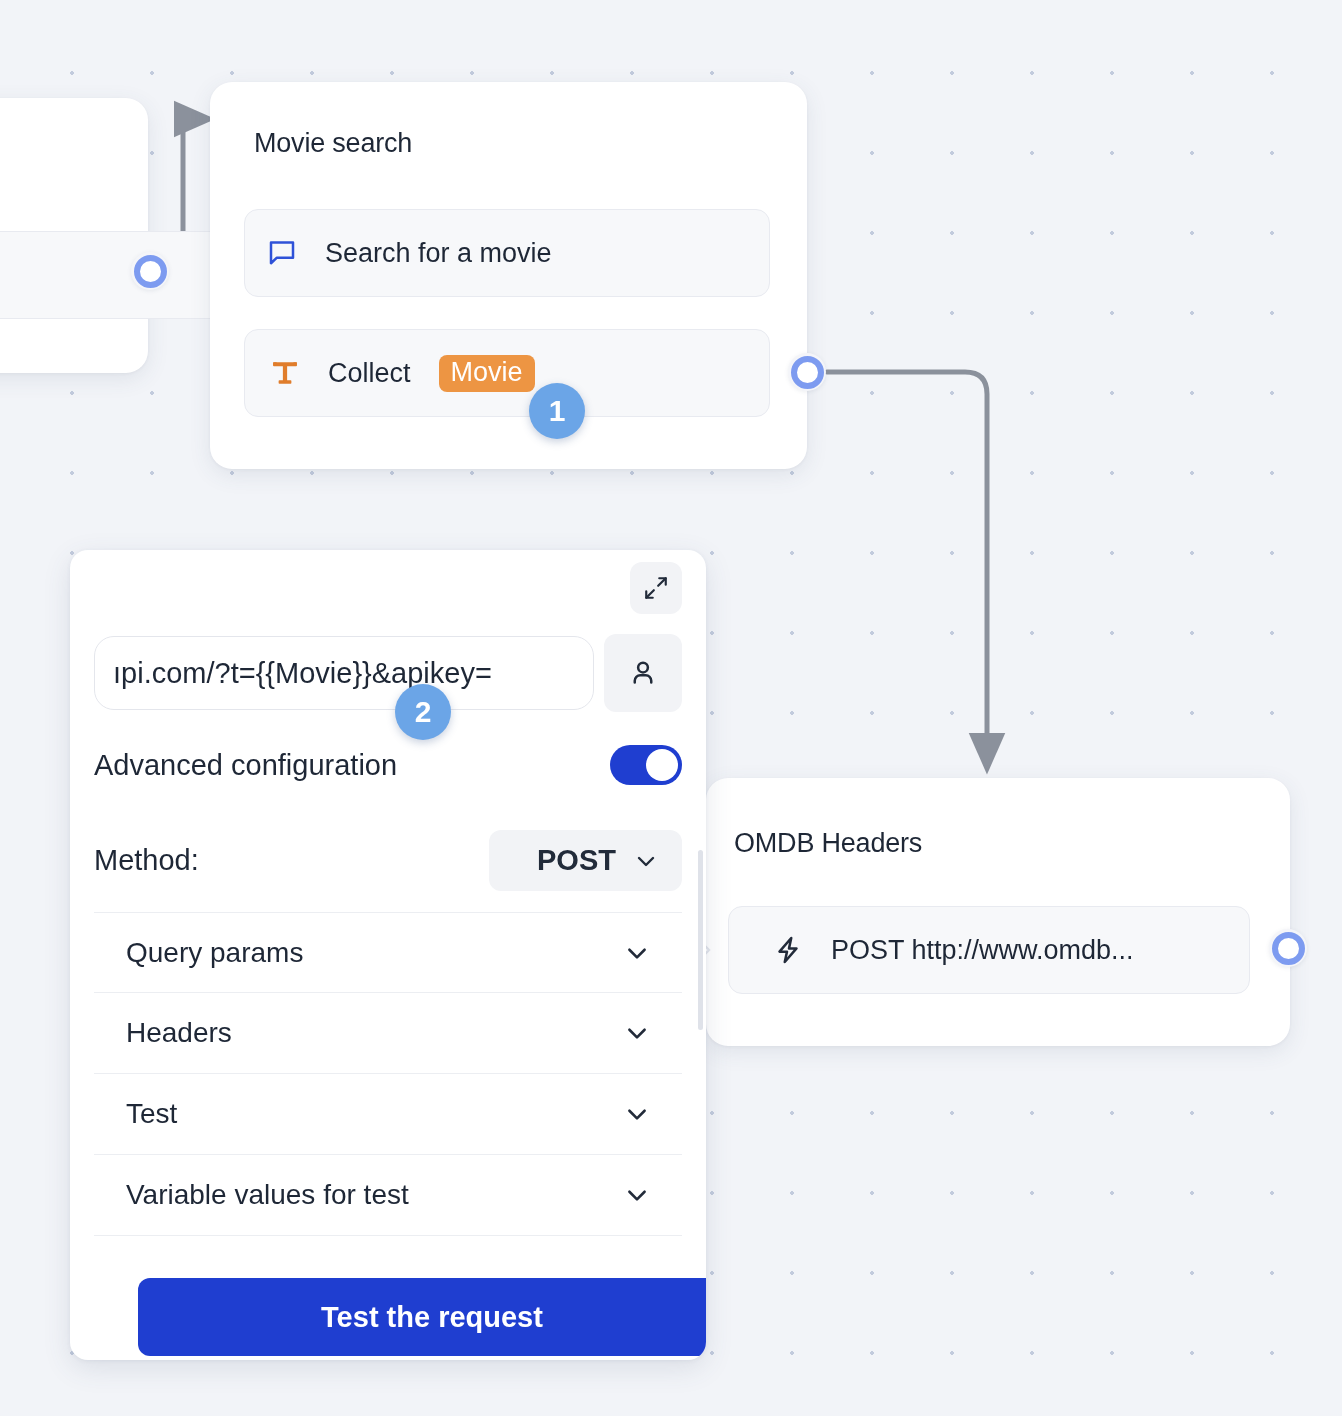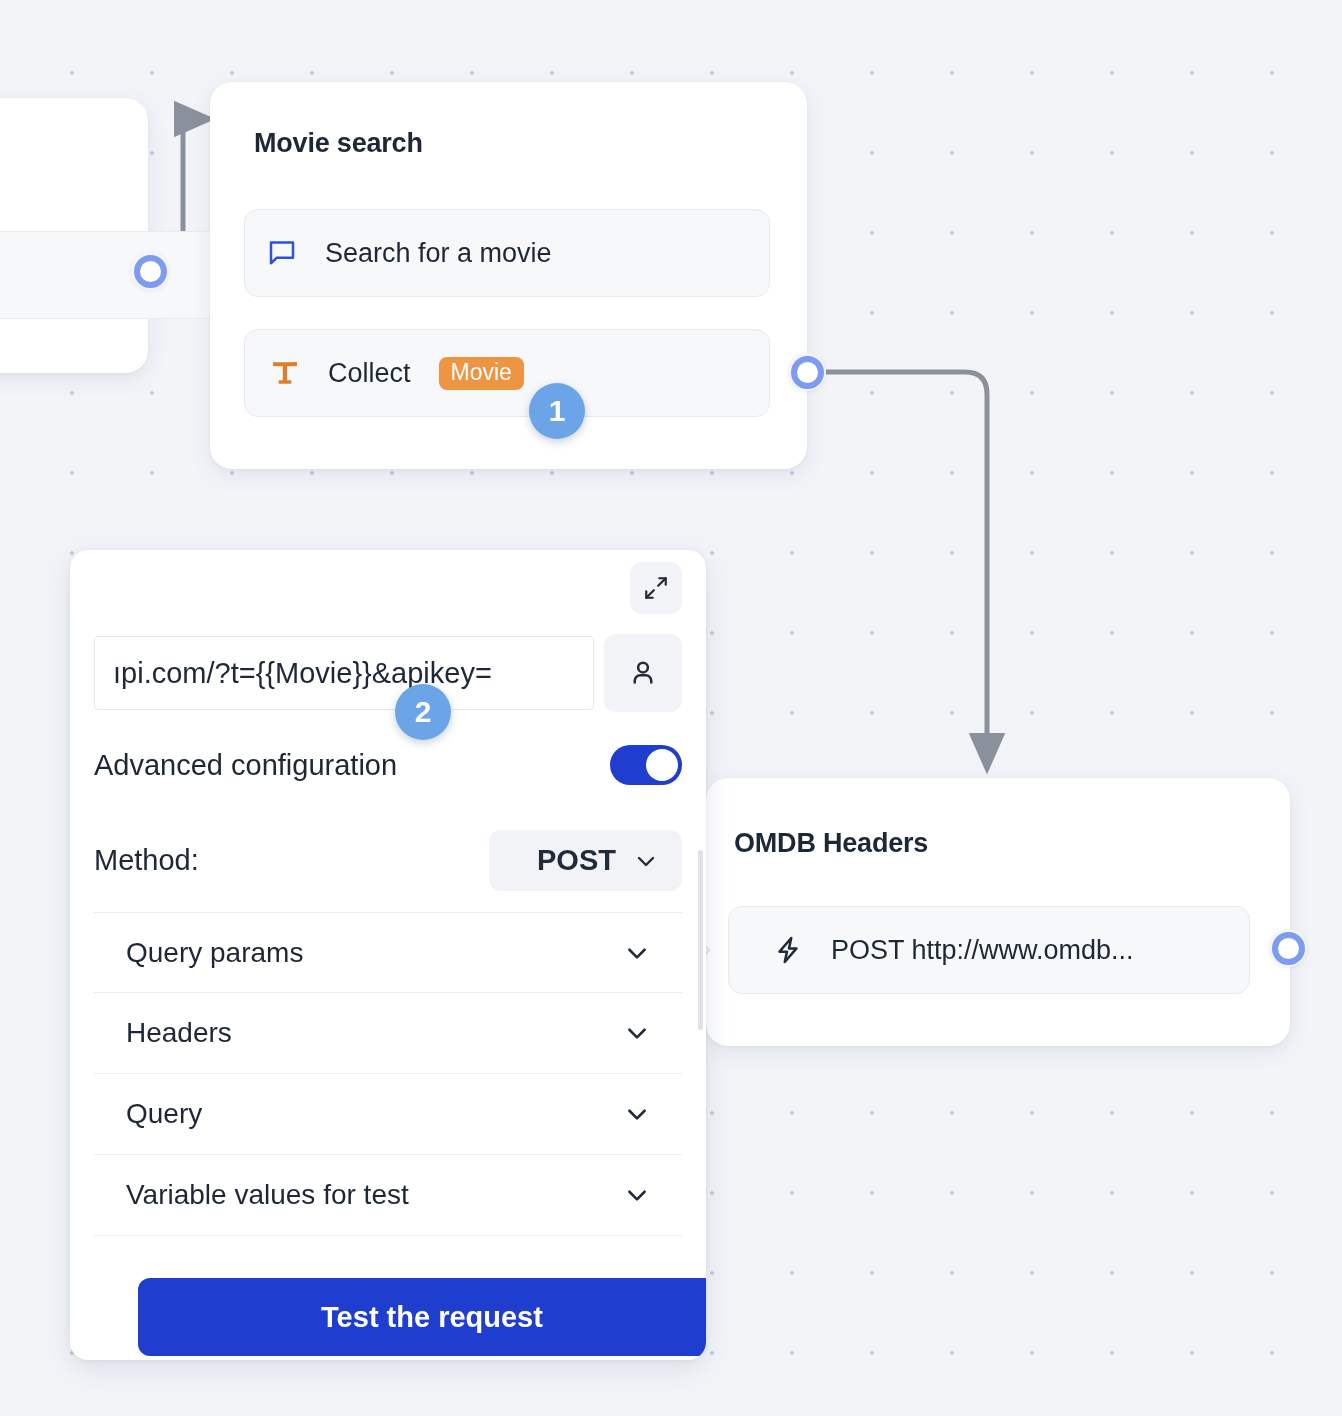--- a/index.html
+++ b/index.html
@@ -22,21 +22,21 @@
 
   
   .node {
     position: absolute;
     background: #ffffff;
     border-radius: 22px;
     box-shadow: 0 6px 22px rgba(60,75,110,0.10), 0 1px 3px rgba(60,75,110,0.06);
   }
   .node-title {
     font-size: 27px;
-    font-weight: 700;
+    font-weight: 400;
     color: #1e2736;
     letter-spacing: -0.2px;
   }
   .node-row {
     display: flex;
     align-items: center;
     gap: 28px;
     background: #f7f8fa;
     border: 1px solid #e8eaf0;
     border-radius: 14px;
@@ -76,21 +76,21 @@
     display: flex; align-items: center; justify-content: center;
     box-shadow: 0 3px 9px rgba(60,90,140,0.28);
   }
 
   
   .chip {
     background: #ed9543;
     color: #ffffff;
     border-radius: 8px;
     padding: 4px 12px 6px;
-    font-size: 23px;
+    font-size: 27px;
     line-height: 1;
   }
 
   
   #config-panel {
     position: absolute;
     left: 70px; top: 550px;
     width: 636px; height: 810px;
     background: #ffffff;
     border-radius: 18px;
@@ -101,21 +101,21 @@
     background: #f2f3f6;
     border: none;
     border-radius: 12px;
     display: flex; align-items: center; justify-content: center;
     cursor: pointer;
   }
   .url-input {
     width: 100%;
     height: 74px;
     border: 1px solid #e4e6ec;
-    border-radius: 4px;
+    border-radius: 20px;
     padding: 0 18px;
     font-family: "Liberation Sans", sans-serif;
     font-size: 29px;
     color: #1e2736;
     background: #ffffff;
     outline: none;
   }
   .adv-label { font-size: 29px; color: #1e2736; }
   .toggle {
     width: 72px; height: 40px;
@@ -294,21 +294,21 @@
       </div>
       <div class="accordion-row">
         <span class="accordion-label">Headers</span>
         <span style="display:flex;">
           <svg viewBox="0 0 24 24" width="26" height="26" fill="none" stroke="#222b3a" stroke-width="2.4" stroke-linecap="round" stroke-linejoin="round">
             <path d="M5 9 L12 16 L19 9"></path>
             </svg>
         </span>
       </div>
       <div class="accordion-row">
-        <span class="accordion-label">Query</span>
+        <span class="accordion-label">Test</span>
         <span style="display:flex;">
           <svg viewBox="0 0 24 24" width="26" height="26" fill="none" stroke="#222b3a" stroke-width="2.4" stroke-linecap="round" stroke-linejoin="round">
             <path d="M5 9 L12 16 L19 9"></path>
             </svg>
         </span>
       </div>
       <div class="accordion-row">
         <span class="accordion-label">Variable values for test</span>
         <span style="display:flex;">
           <svg viewBox="0 0 24 24" width="26" height="26" fill="none" stroke="#222b3a" stroke-width="2.4" stroke-linecap="round" stroke-linejoin="round">

